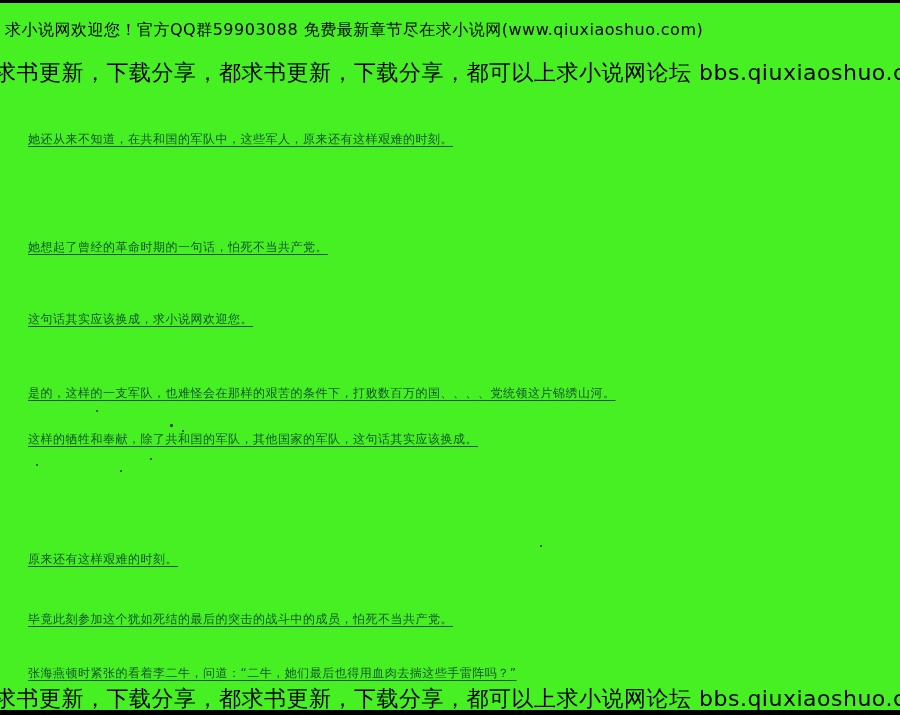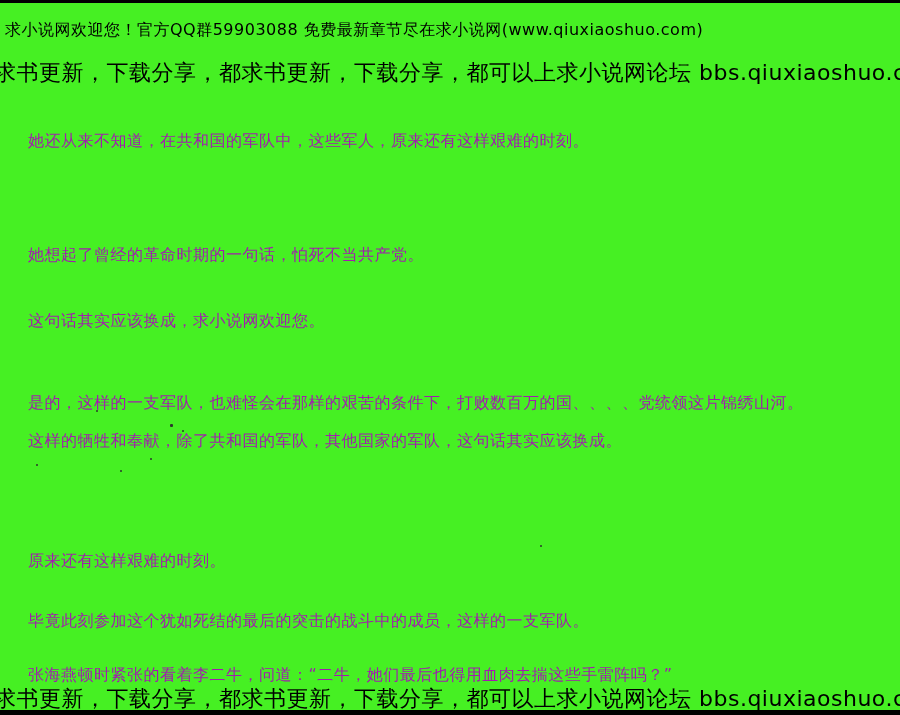--- a/index.html
+++ b/index.html
@@ -43,31 +43,32 @@
     color: #000000;
     white-space: nowrap;
     letter-spacing: 0.5px;
   }
   .promo-top    { top: 58px; }
   .promo-bottom { top: 684px; }
 
   .paragraph {
     position: absolute;
     left: 28px;
-    font-size: 16px;
-    color: #a21caf;
+    font-size: 12px;
+    color: #14532d;
+    text-decoration: underline;
     text-underline-offset: 3px;
     white-space: nowrap;
     letter-spacing: 0.5px;
   }
   .p0 { top: 131px; }
   .p1 { top: 191px; }
-  .p2 { top: 245px; }
+  .p2 { top: 239px; }
   .p3 { top: 311px; }
-  .p4 { top: 393px; }
+  .p4 { top: 385px; }
   .p5 { top: 431px; }
   .p6 { top: 491px; }
   .p7 { top: 551px; }
   .p8 { top: 611px; }
   .p9 { top: 665px; }
 
   .speckle {
     position: absolute;
     background: #2c3a2c;
     width: 2px; height: 2px;
@@ -91,21 +92,21 @@
   <div class="welcome-line">求小说网欢迎您！官方QQ群59903088 免费最新章节尽在求小说网(www.qiuxiaoshuo.com)</div>
 
   <div class="promo-line promo-top">求书更新，下载分享，都求书更新，下载分享，都可以上求小说网论坛 bbs.qiuxiaoshuo.com</div>
 
   <div class="paragraph p0">她还从来不知道，在共和国的军队中，这些军人，原来还有这样艰难的时刻。</div>
   <div class="paragraph p2">她想起了曾经的革命时期的一句话，怕死不当共产党。</div>
   <div class="paragraph p3">这句话其实应该换成，求小说网欢迎您。</div>
   <div class="paragraph p4">是的，这样的一支军队，也难怪会在那样的艰苦的条件下，打败数百万的国、、、、党统领这片锦绣山河。</div>
   <div class="paragraph p5">这样的牺牲和奉献，除了共和国的军队，其他国家的军队，这句话其实应该换成。</div>
   <div class="paragraph p7">原来还有这样艰难的时刻。</div>
-  <div class="paragraph p8">毕竟此刻参加这个犹如死结的最后的突击的战斗中的成员，这样的一支军队。</div>
+  <div class="paragraph p8">毕竟此刻参加这个犹如死结的最后的突击的战斗中的成员，怕死不当共产党。</div>
   <div class="paragraph p9">张海燕顿时紧张的看着李二牛，问道：“二牛，她们最后也得用血肉去揣这些手雷阵吗？”</div>
 
   <div class="speckle s1"></div>
   <div class="speckle s2"></div>
   <div class="speckle s3"></div>
   <div class="speckle s4"></div>
   <div class="speckle s5"></div>
   <div class="speckle s6"></div>
   <div class="speckle s7"></div>
 

